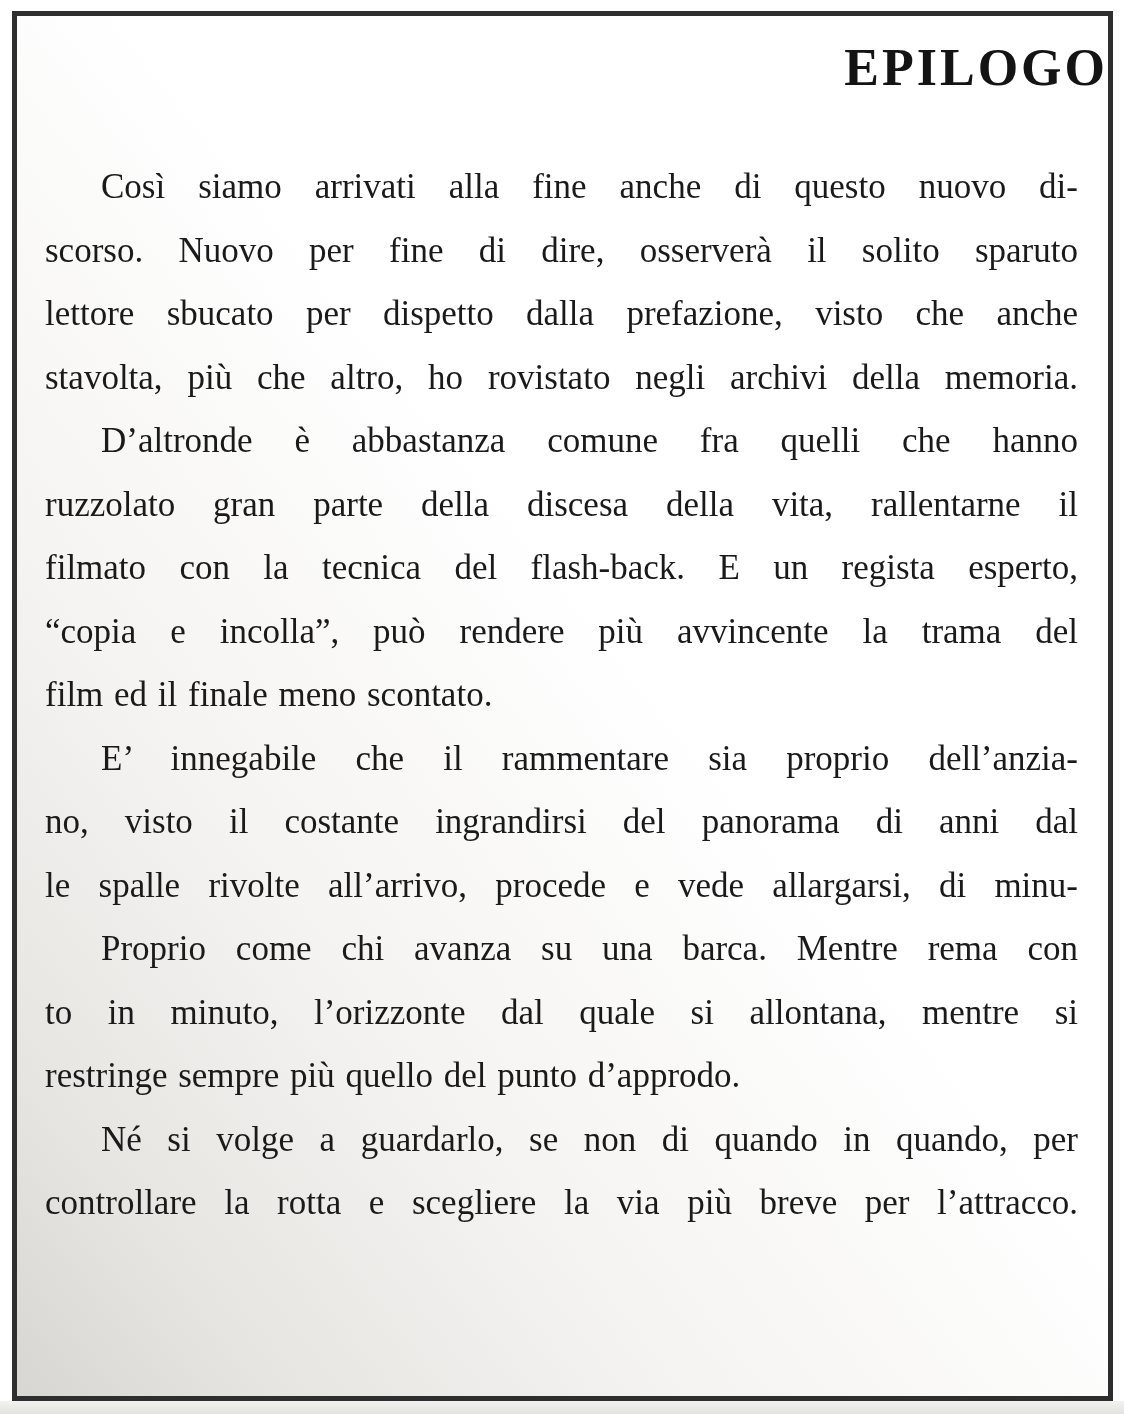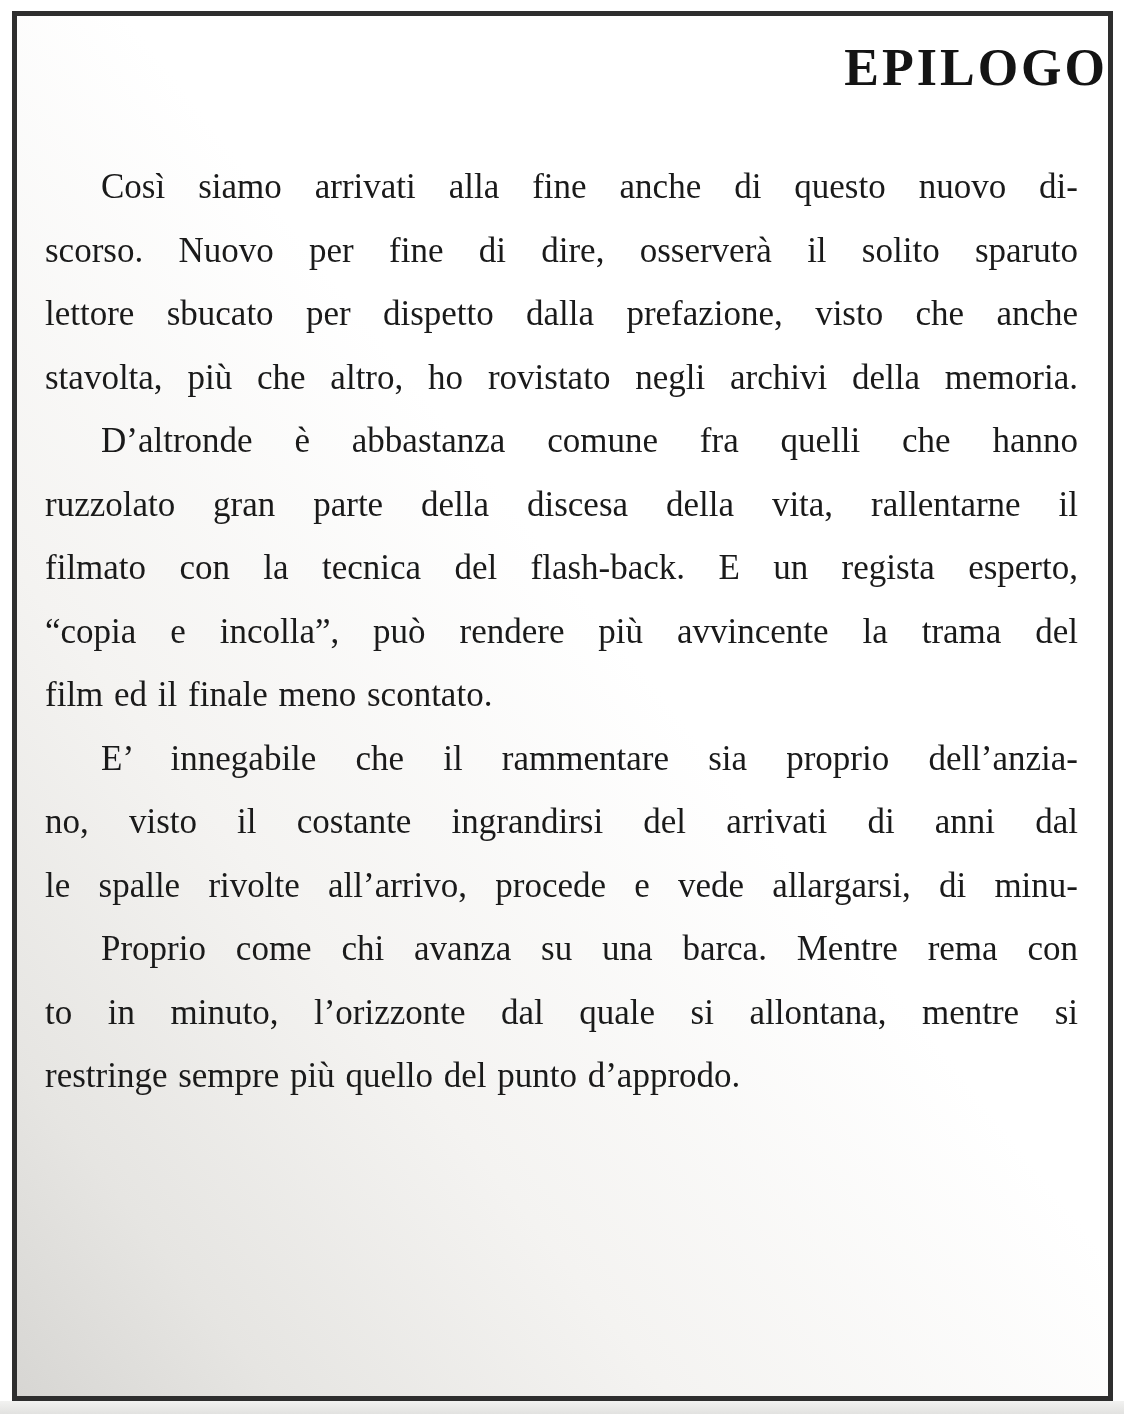--- a/index.html
+++ b/index.html
@@ -85,28 +85,32 @@
       <p>
         <span class="line first">D’altronde è abbastanza comune fra quelli che hanno</span>
         <span class="line">ruzzolato gran parte della discesa della vita, rallentarne il</span>
         <span class="line">filmato con la tecnica del flash-back. E un regista esperto,</span>
         <span class="line">“copia e incolla”, può rendere più avvincente la trama del</span>
         <span class="line end">film ed il finale meno scontato.</span>
       </p>
 
       <p>
         <span class="line first">E’ innegabile che il rammentare sia proprio dell’anzia-</span>
-        <span class="line">no, visto il costante ingrandirsi del arrivati di anni dal</span>
+        <span class="line">no, visto il costante ingrandirsi del panorama di anni dal</span>
       </p>
 
       <p>
         <span class="line">le spalle rivolte all’arrivo, procede e vede allargarsi, di minu-</span>
         <span class="line first">Proprio come chi avanza su una barca. Mentre rema con</span>
         <span class="line">to in minuto, l’orizzonte dal quale si allontana, mentre si</span>
         <span class="line end">restringe sempre più quello del punto d’approdo.</span>
       </p>
 
+      <p>
+        <span class="line first">Né si volge a guardarlo, se non di quando in quando, per</span>
+        <span class="line">controllare la rotta e scegliere la via più breve per l’attracco.</span>
+      </p>
 
     </div>
   </div>
 
   <div class="scan-edge"></div>
 </div>
 
 </body></html>

